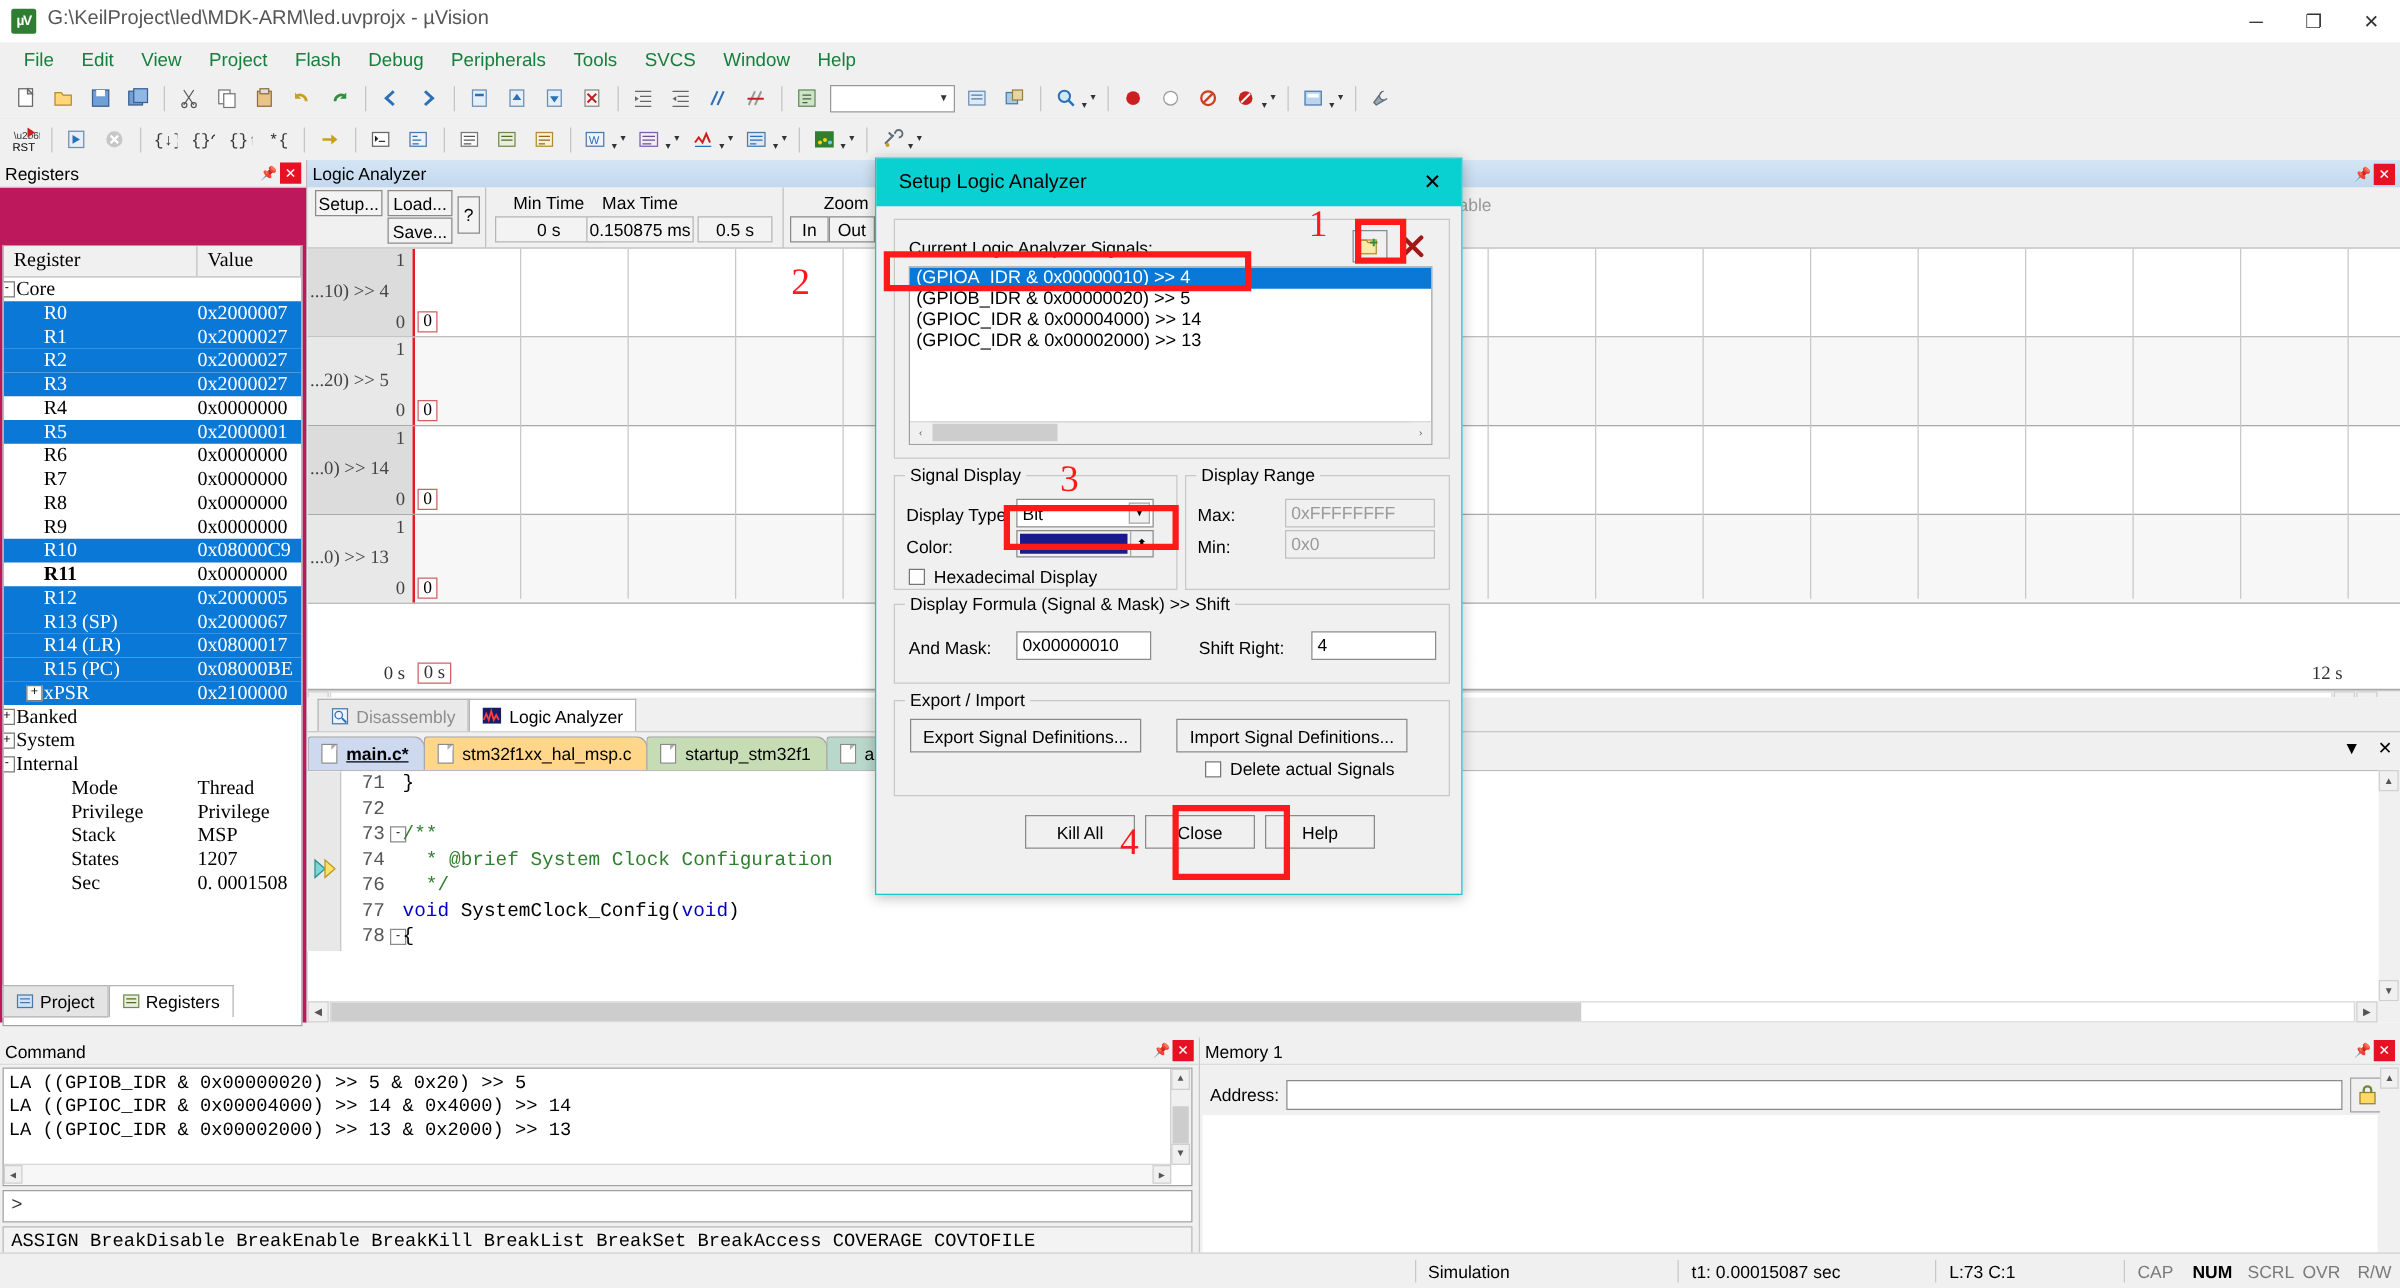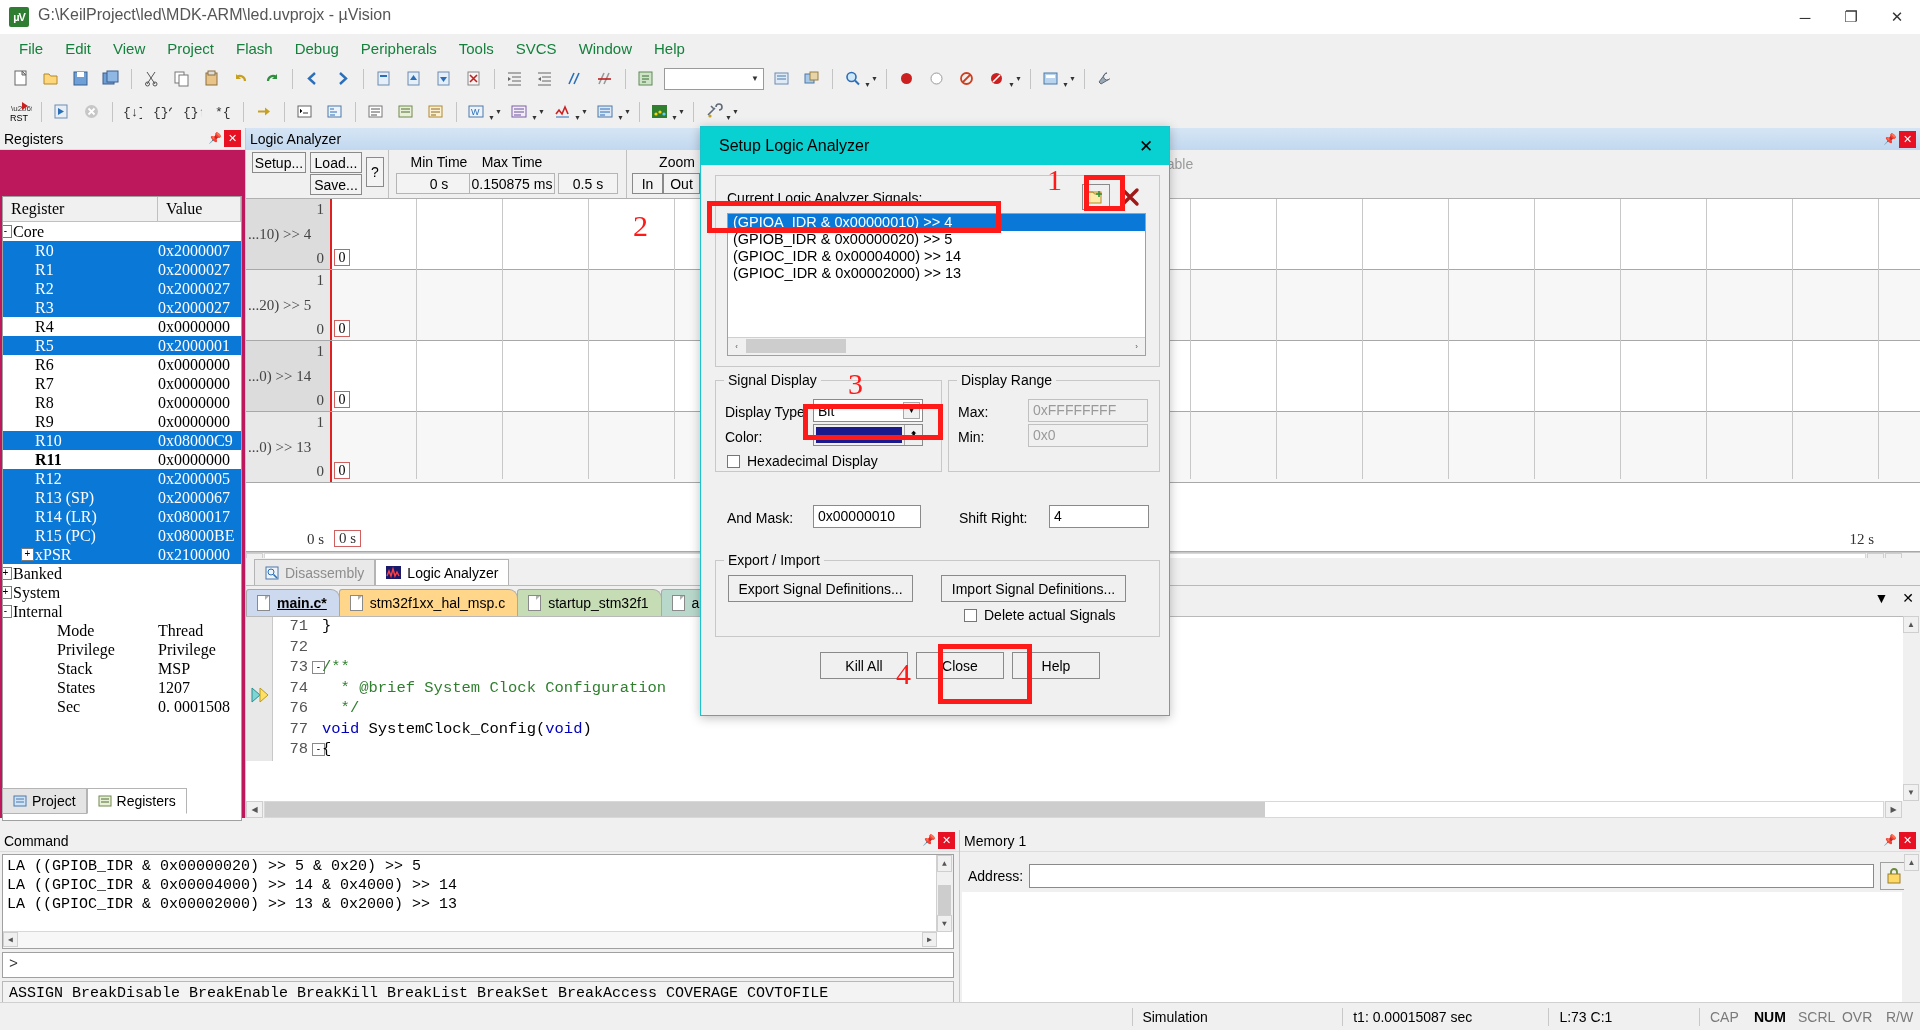--- a/index.html
+++ b/index.html
@@ -1008,20 +1008,23 @@
       </div>
 
       <div class="grp" style="left:247px;top:215px;width:210px;height:90px;">
         <span class="lg">Display Range</span>
       </div>
       <div class="dlabel" style="left:257px;top:239px;">Max:</div>
       <div class="dfield ro" style="left:327px;top:234px;width:120px;">0xFFFFFFFF</div>
       <div class="dlabel" style="left:257px;top:264px;">Min:</div>
       <div class="dfield ro" style="left:327px;top:259px;width:120px;">0x0</div>
 
+      <div class="grp" style="left:14px;top:318px;width:443px;height:62px;">
+        <span class="lg">Display Formula (Signal &amp; Mask) &gt;&gt; Shift</span>
+      </div>
       <div class="dlabel" style="left:26px;top:345px;">And Mask:</div>
       <div class="dfield" style="left:112px;top:340px;width:108px;">0x00000010</div>
       <div class="dlabel" style="left:258px;top:345px;">Shift Right:</div>
       <div class="dfield" style="left:348px;top:340px;width:100px;">4</div>
 
       <div class="grp" style="left:14px;top:395px;width:443px;height:75px;">
         <span class="lg">Export / Import</span>
       </div>
       <div class="dbtn" style="left:27px;top:410px;width:185px;">Export Signal Definitions...</div>
       <div class="dbtn" style="left:240px;top:410px;width:185px;">Import Signal Definitions...</div>

